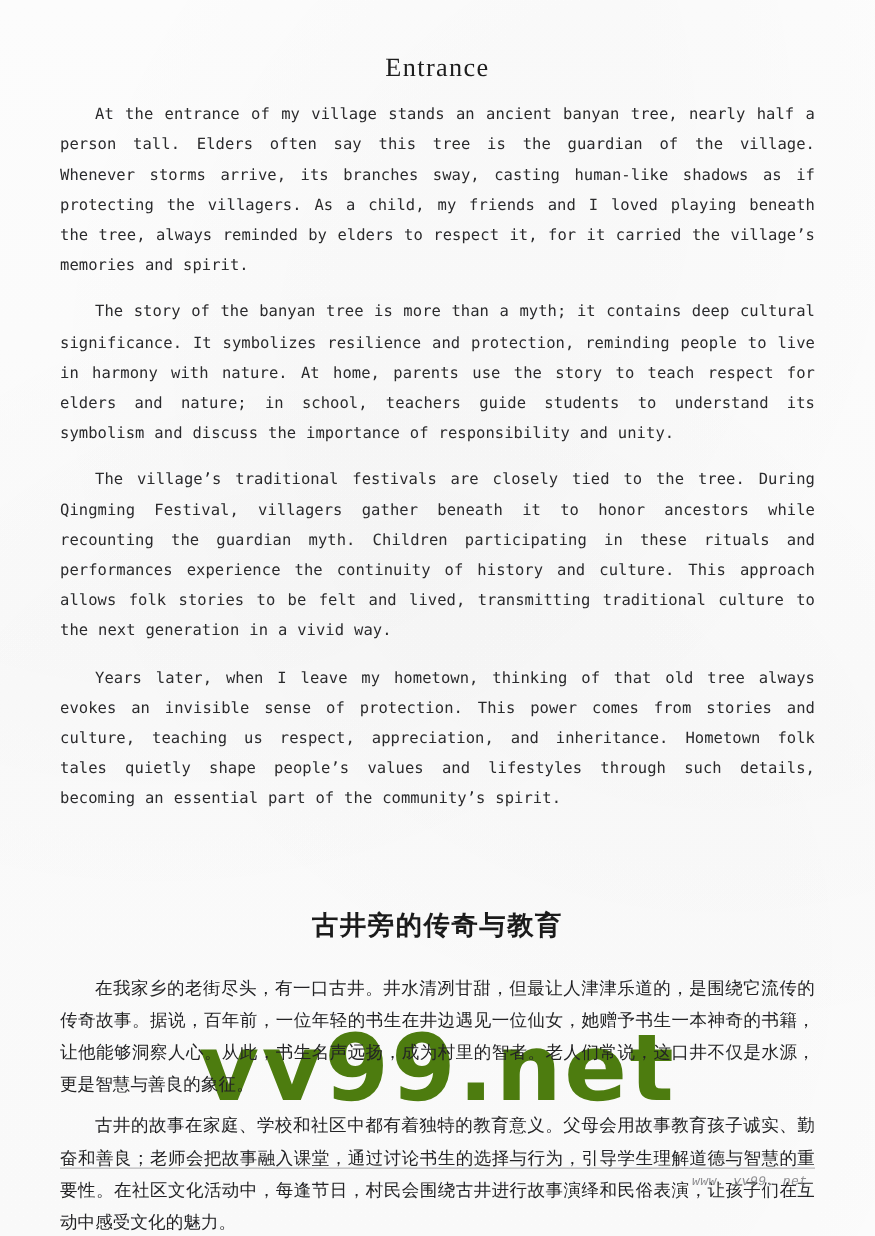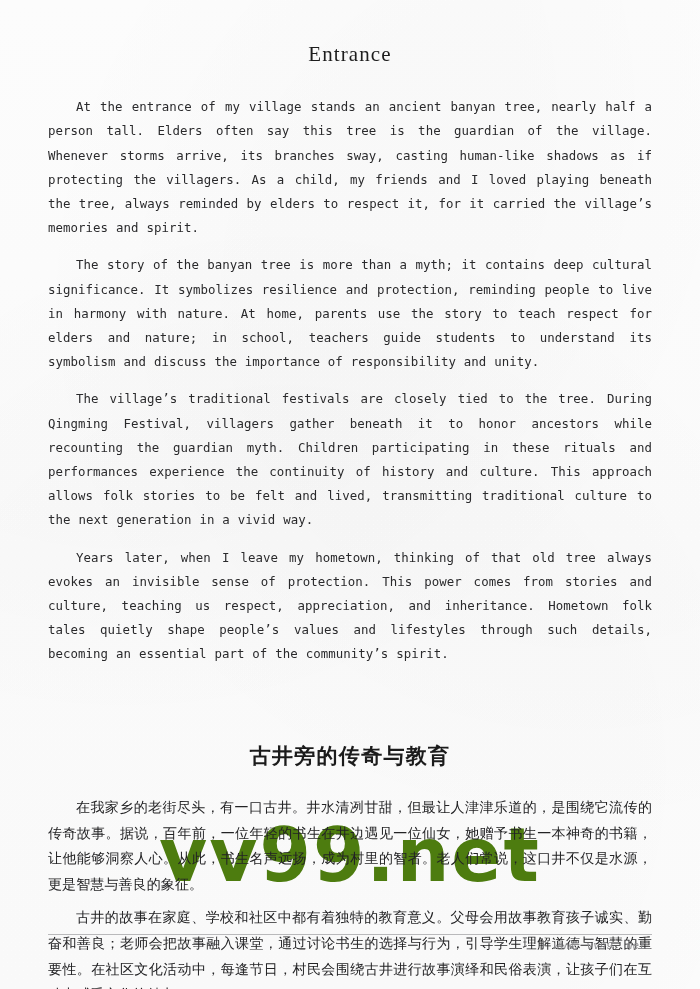--- a/index.html
+++ b/index.html
@@ -67,21 +67,21 @@
     font-weight: normal;
     letter-spacing: 1.1px;
     color: #1d1d1d;
     margin: 0;
     padding-top: 42px;
     padding-bottom: 0;
     line-height: 1.2;
   }
 
   .en-body {
-    margin-top: 28px;
+    margin-top: 12px;
   }
 
   .en-para {
     font-family: "DejaVu Sans Mono", "Liberation Mono", monospace;
     font-size: 12.4px;
     line-height: 24.2px;
     color: #2a2a2c;
     text-align: justify;
     text-justify: inter-word;
     text-indent: 28px;

